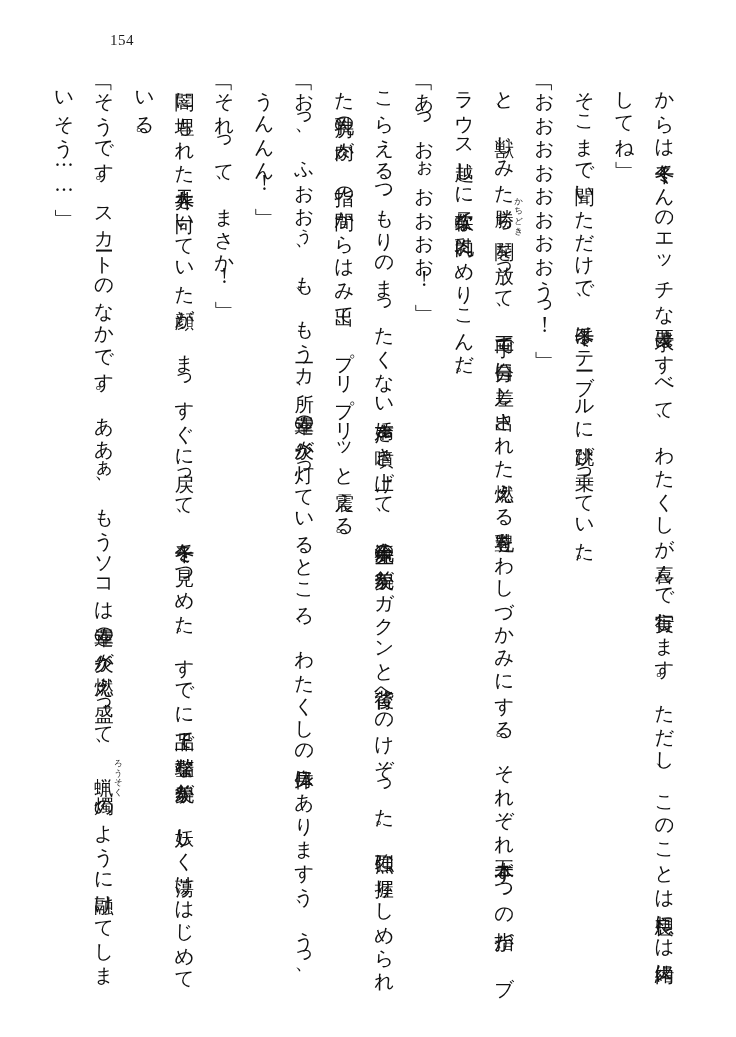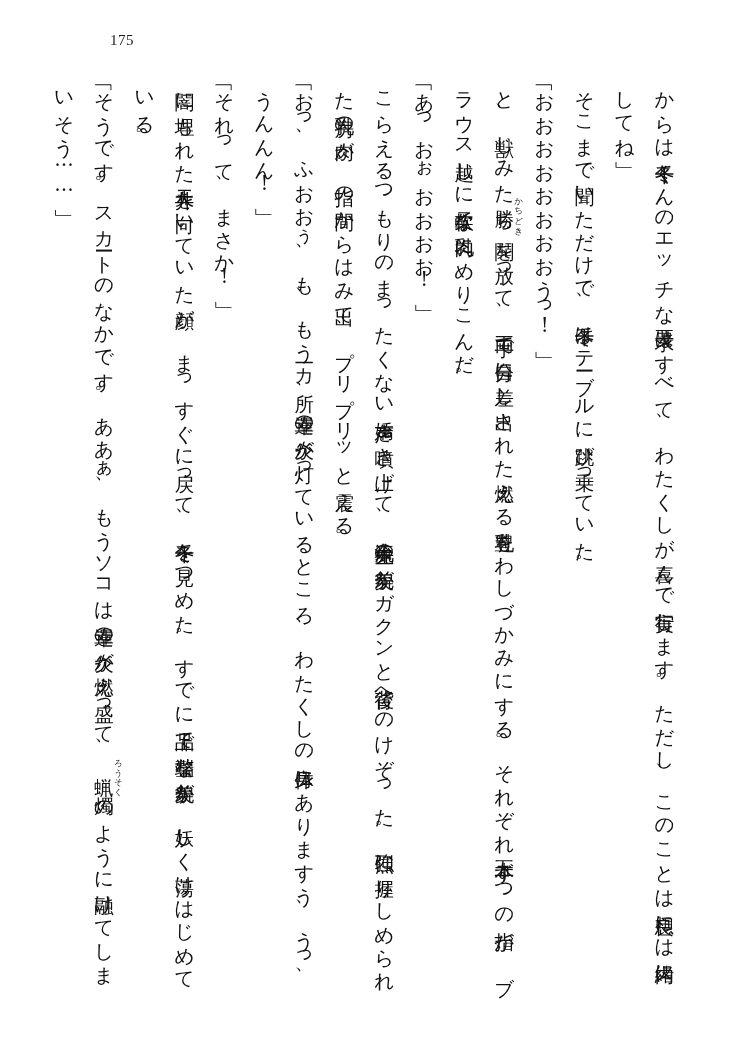--- a/index.html
+++ b/index.html
@@ -74,21 +74,21 @@
     letter-spacing: 0;
     line-height: 1;
     color: #222;
   }
 </style>
 </head>
 <body>
 
 <div class="page">
 
-  <div class="page-number">175</div>
+  <div class="page-number">154</div>
 
   <div class="text-block">
 
     <p>からは千冬くんのエッチな要求はすべて、わたくしが喜んで実行します。ただし、このことは想良には内緒にしてね」</p>
 
     <p class="indent">そこまで聞いただけで、千冬はテーブルに跳び乗っていた。</p>
 
     <p>「おおおおおおおおうっ!」</p>
 
     <p class="indent">と、獣じみた<ruby>勝ち鬨<rt>かちどき</rt></ruby>を放って、両手で自分に差し出された燃える豊乳をわしづかみにする。それぞれ五本ずつの指が、ブラウス越しに柔軟な乳肉にめりこんだ。</p>

